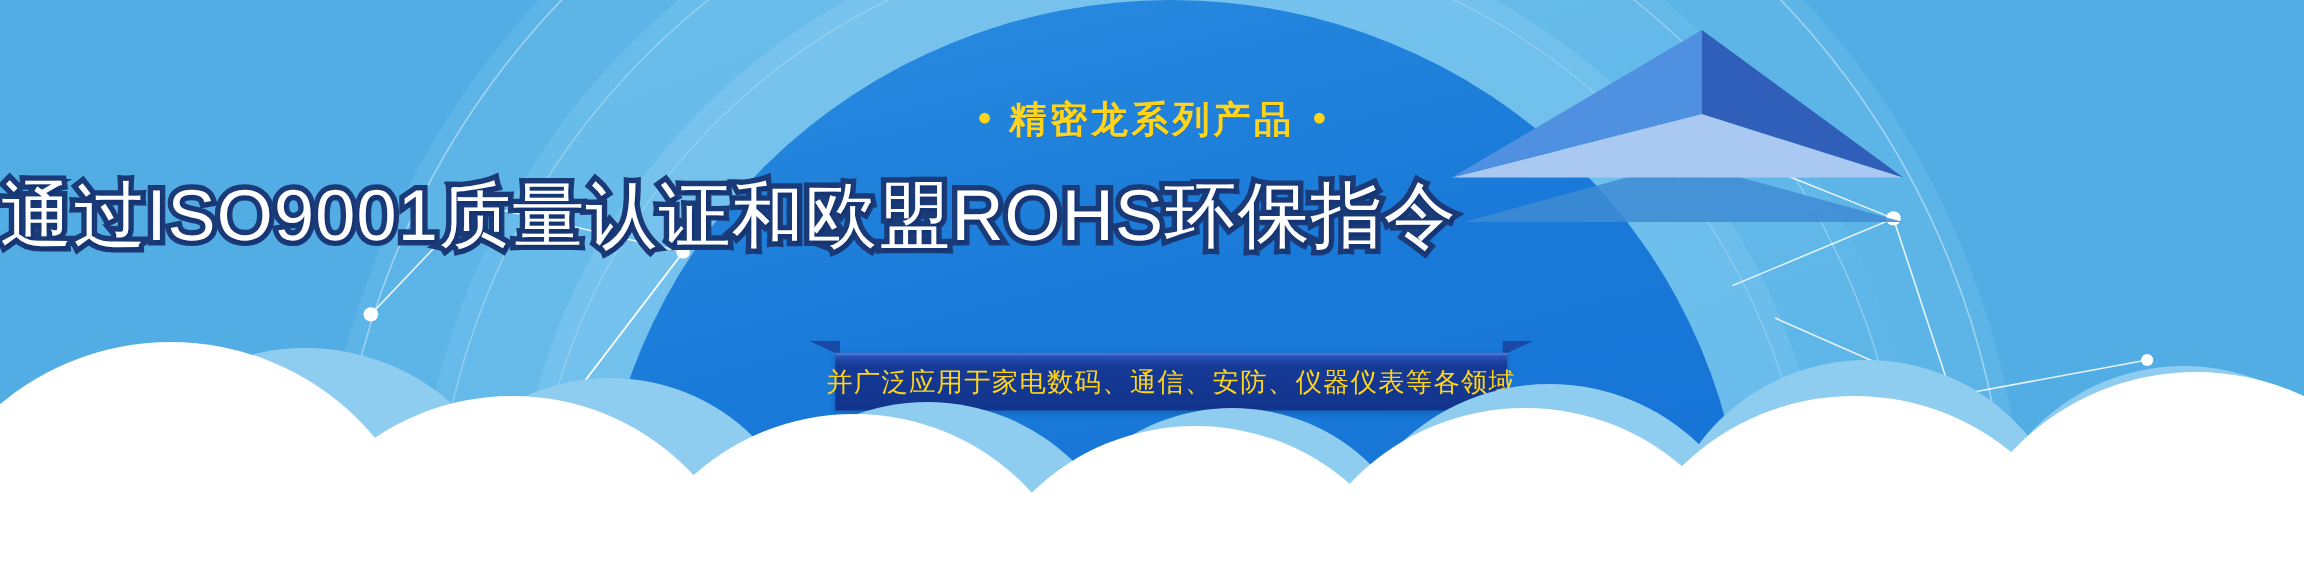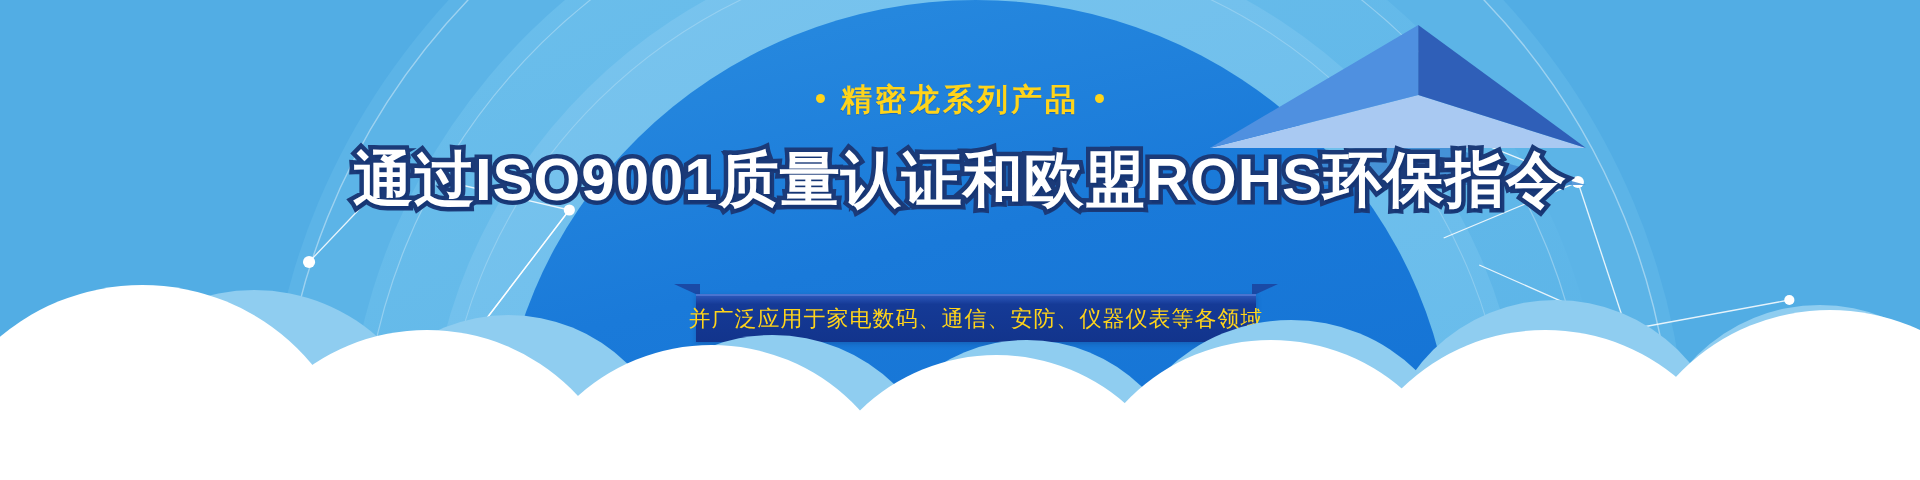--- a/index.html
+++ b/index.html
@@ -54,24 +54,24 @@
     height: 9px;
     border-radius: 50%;
     background: #ffd41a;
     margin: 0 16px 6px 16px;
   }
   #headline {
     position: absolute;
     top: 142px;
     left: 0;
     width: 1920px;
-    text-align: center;
+    text-align: left;
     color: #ffffff;
     font-size: 60px;
-    font-weight: bold;
+    font-weight: normal;
     letter-spacing: 1px;
     line-height: 76px;
     -webkit-text-stroke: 9px #1b3a78;
     paint-order: stroke fill;
     text-shadow:
       0 0 1px #1b3a78,
       2px 3px 0 rgba(16,48,110,.45);
   }
   #sub-ribbon {
     position: absolute;

